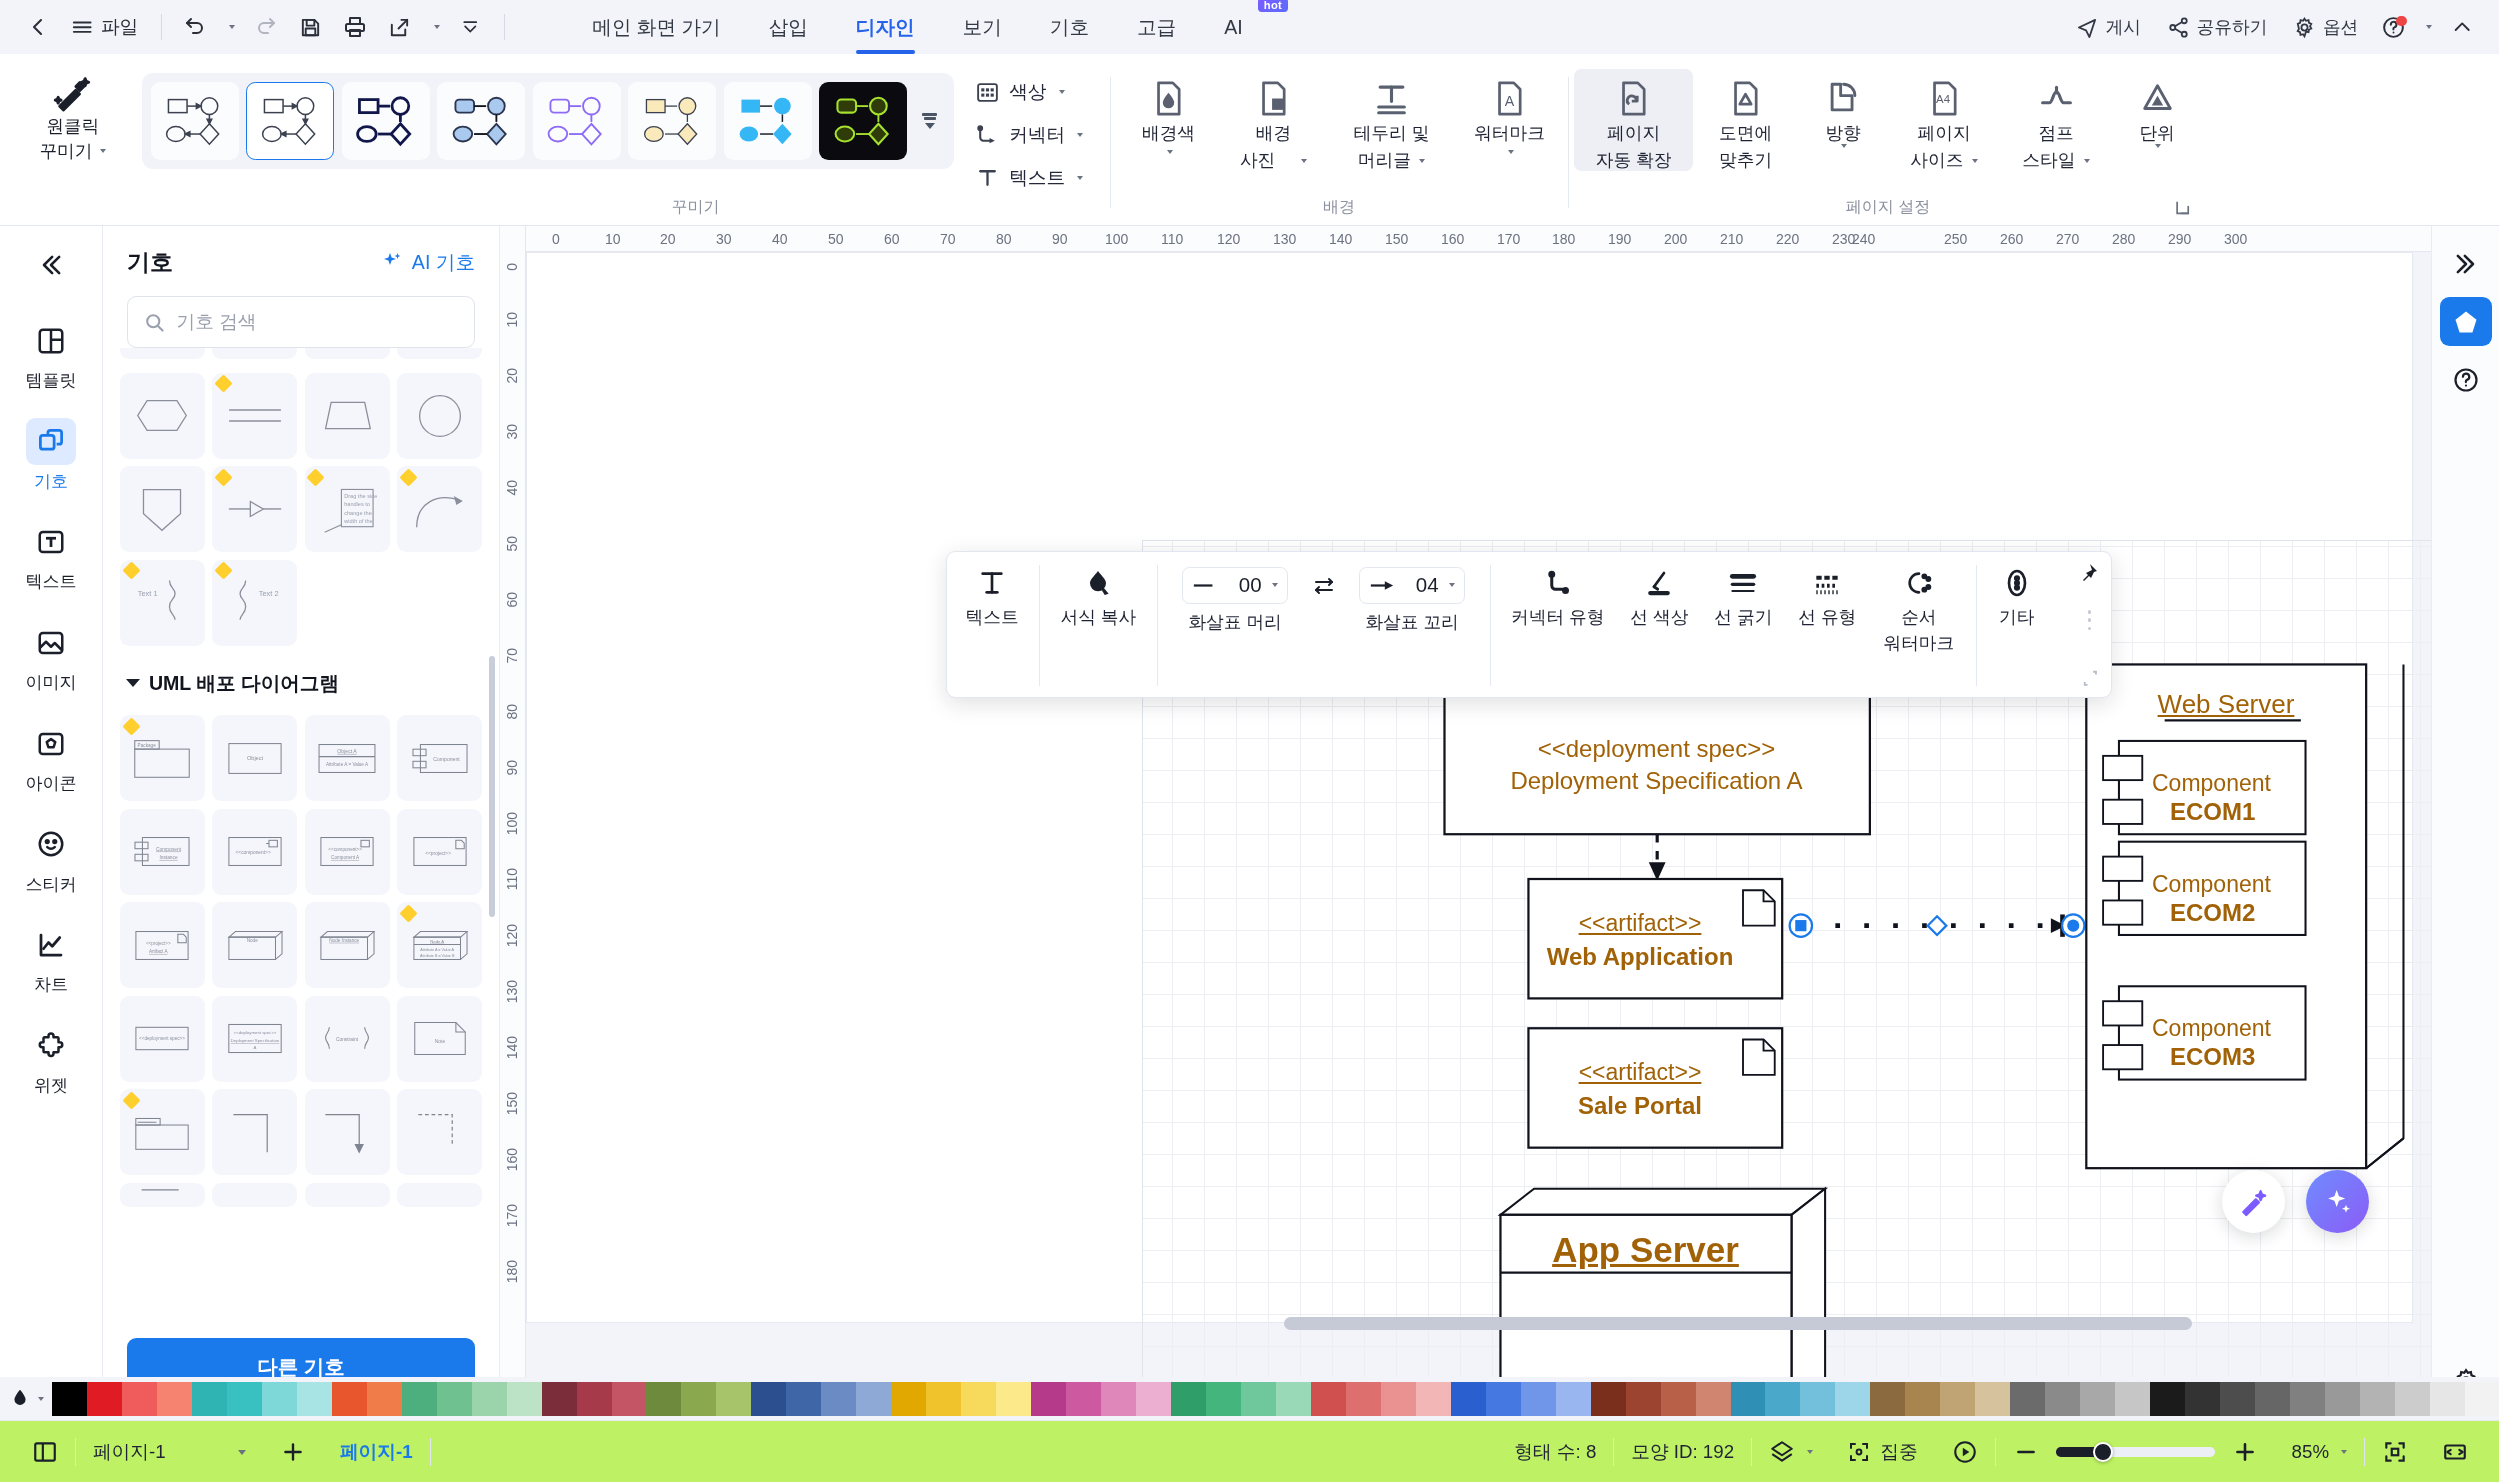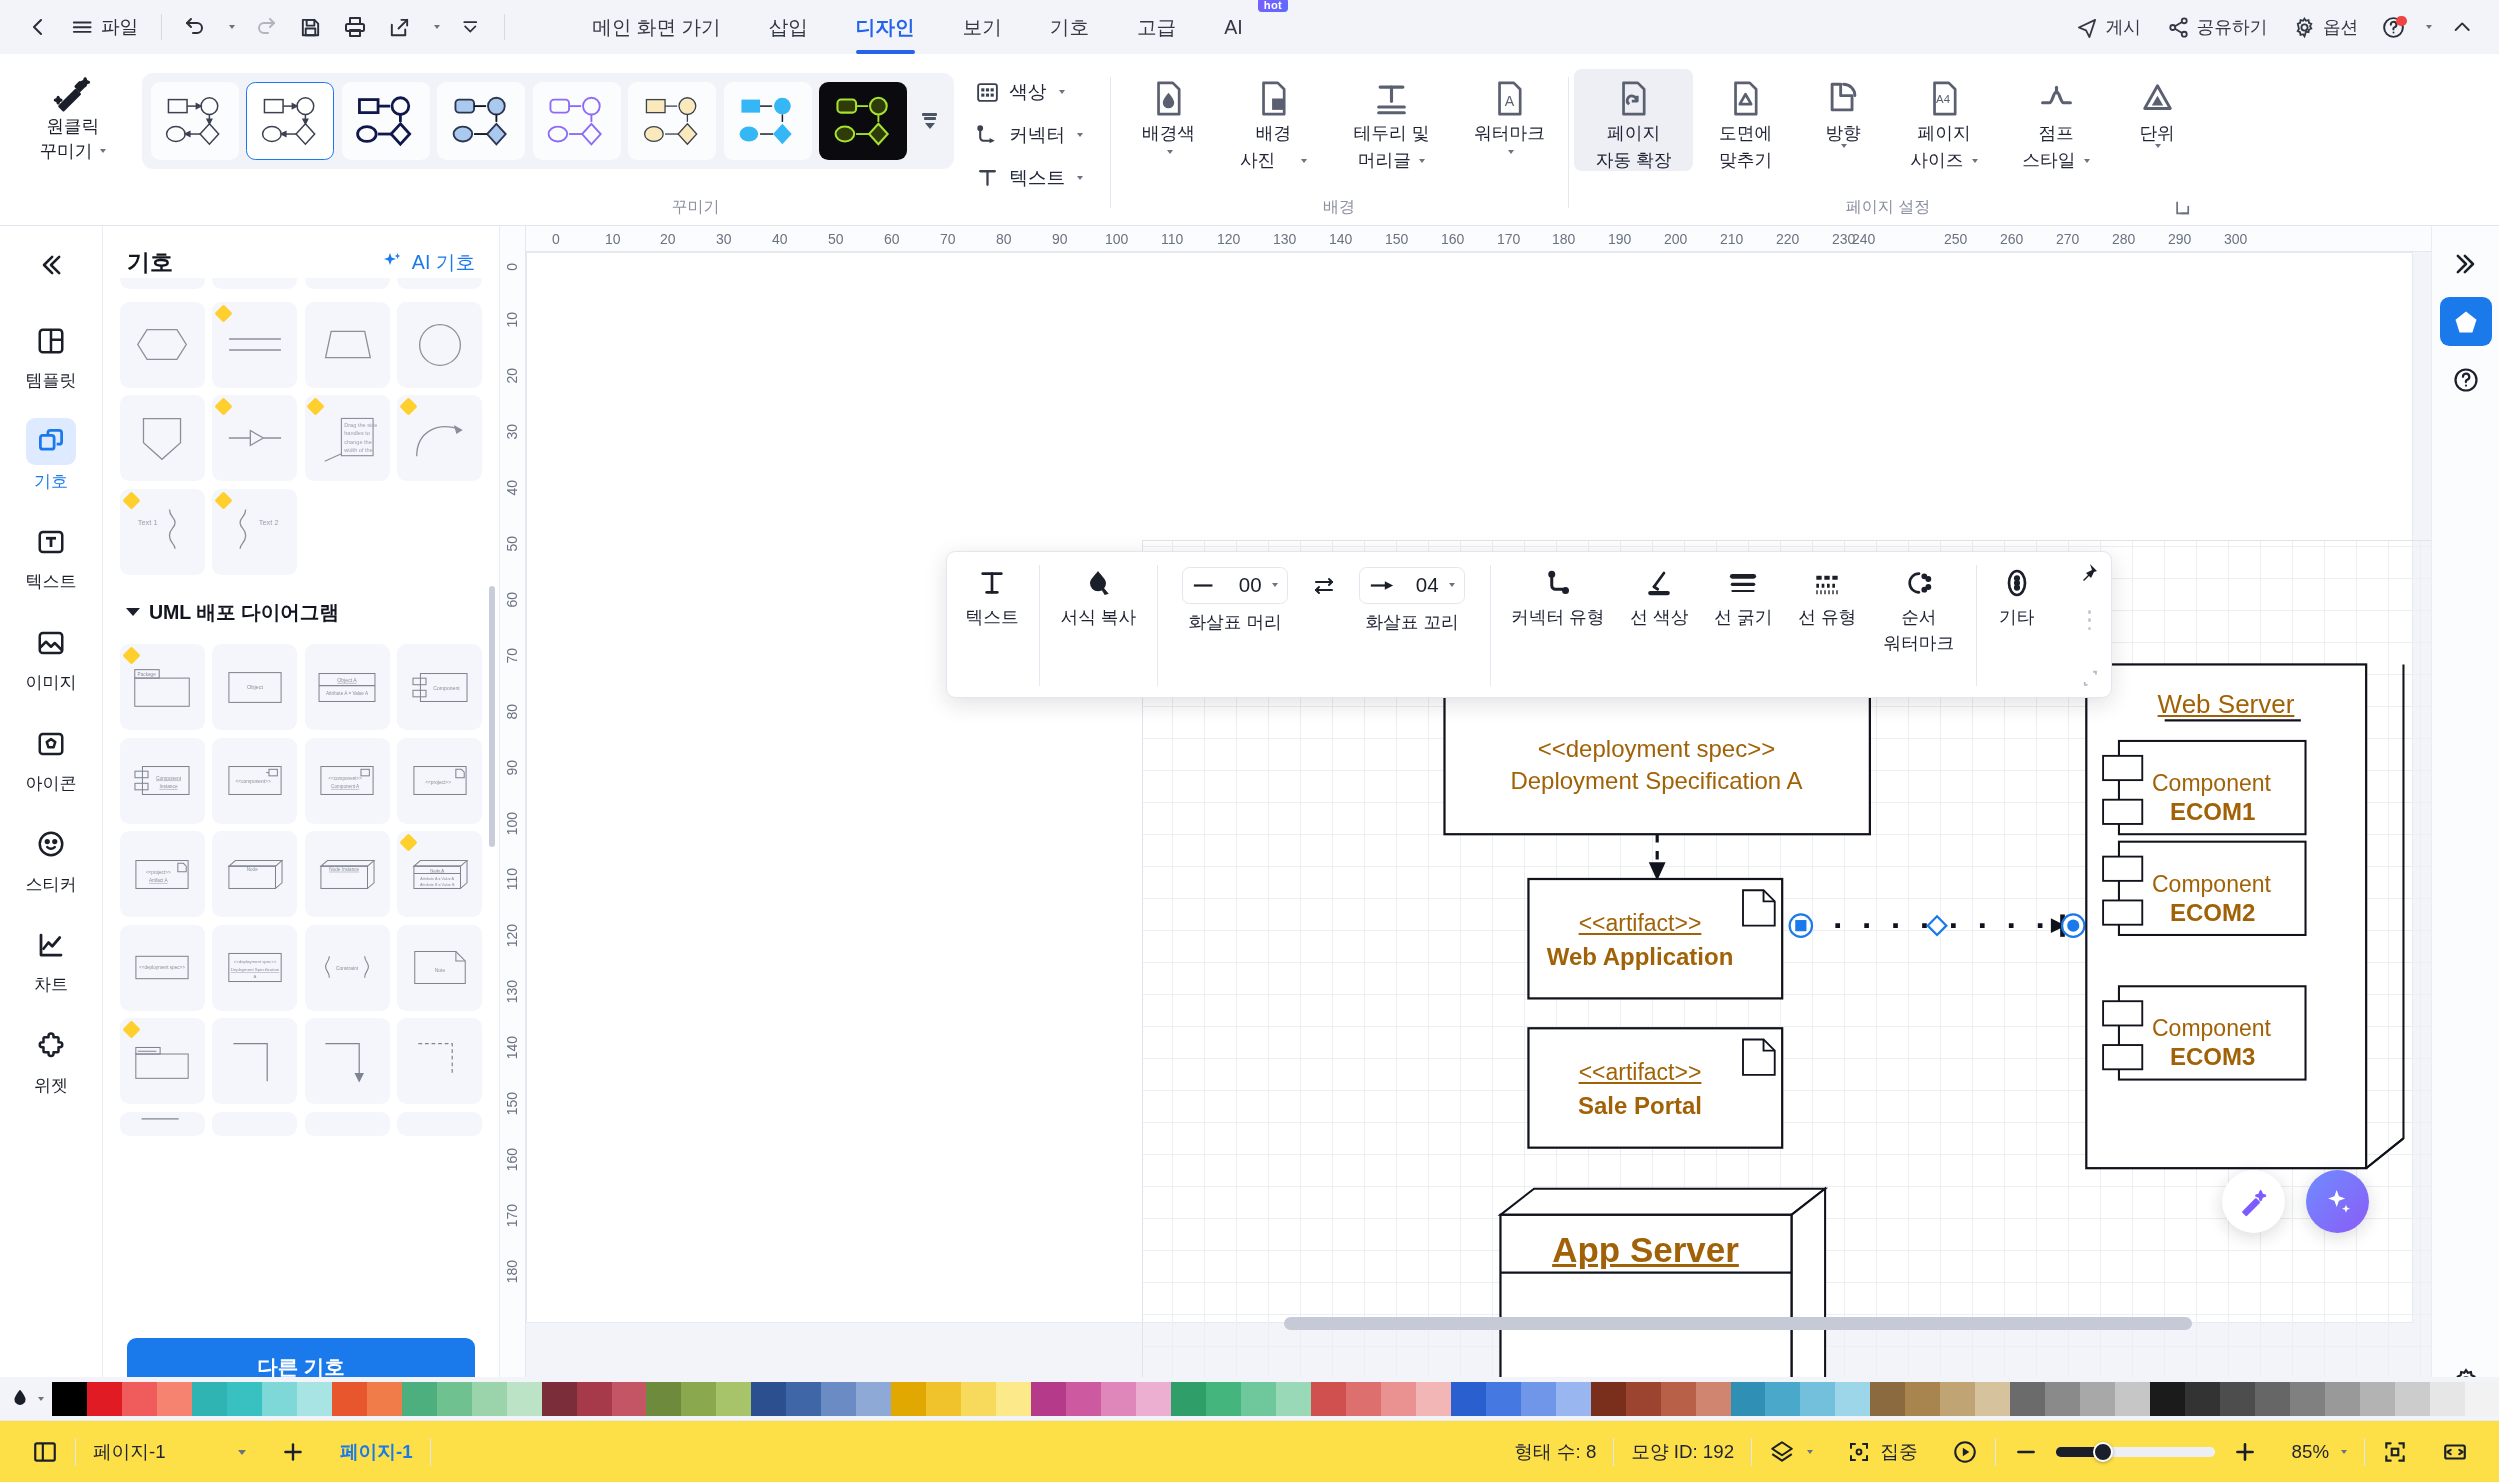--- a/index.html
+++ b/index.html
@@ -207,21 +207,21 @@
     position:absolute; left: 0; right: 0; bottom: 63px; height: 43px; background: #f2f4f9;
     display:flex; align-items:center; padding-left: 0; z-index: 20;
   }
   .cs-pickbtn { width: 52px; display:flex; align-items:center; justify-content:center; gap:2.8px;
     cursor:pointer; flex: 0 0 52px; }
   .cs-row { display:flex; flex: 1; height: 34px; }
   .cs-sw { flex: 1 1 0; height: 34px; cursor:pointer; }
 
   
   .statusbar {
-    height: 63px; flex: 0 0 63px; background: #fde047; border-top: 0.9px solid #e6e9f0;
+    height: 63px; flex: 0 0 63px; background: #bef264; border-top: 0.9px solid #e6e9f0;
     display:flex; align-items:center; padding: 0 15px; gap: 0; position: relative; z-index: 25;
   }
   .sb-item { display:flex; align-items:center; gap: 9.3px; padding: 0 17px; height: 43px;
     font-size: 18.7px; color:#1f2333; cursor:pointer; border-radius:5.6px; }
   .sb-sep { width:0.9px; height: 28px; background:#e1e5ee; }
   .sb-page-active { color:#1a7aeb; font-weight: bold; }
   .sb-right { margin-left:auto; display:flex; align-items:center; }
   .zoom-slider { width: 159px; height: 9.3px; background:#eceff5; border-radius:4.7px; position:relative; cursor:pointer;}
   .zoom-fill { position:absolute; left:0; top:0; height:9.3px; width: 45px; background:#1b1f2a; border-radius:4.7px;}
   .zoom-knob { position:absolute; left: 37px; top:-5.6px; width:20.5px; height:20.5px; background:#1b1f2a;
@@ -794,20 +794,29 @@
           <div class="sp-title">기호</div>
           <div class="sp-ai">
             <span>
               <svg width="24" height="24" viewBox="0 0 24 24" fill="#1a7aeb">
                   <path d="M10 3l1.6 4.4L16 9l-4.4 1.6L10 15l-1.6-4.4L4 9l4.4-1.6z"></path>
                   <path d="M17.5 3l.8 2.2 2.2.8-2.2.8-.8 2.2-.8-2.2-2.2-.8 2.2-.8z"></path>
                 </svg>
             </span>
             <span>AI 기호</span>
           </div>
+        </div>
+        <div class="sp-search">
+          <span>
+            <svg width="22.4" height="22.4" viewBox="0 0 24 24" fill="none" stroke="#9aa0ae" stroke-width="2.2" stroke-linecap="round">
+                <circle cx="11" cy="11" r="6.5"></circle>
+                <line x1="16" y1="16" x2="21" y2="21"></line>
+              </svg>
+          </span>
+          <input type="text" placeholder="기호 검색" style="">
         </div>
       </div>
 
       <div class="sp-scroll">
 
         <div class="sym-grid" style="margin-top:-13px;">
           <div class="sym-cell" style="height:18.7px;"></div>
           <div class="sym-cell" style="height:18.7px;"></div>
           <div class="sym-cell" style="height:18.7px;"></div>
           <div class="sym-cell" style="height:18.7px;"></div>

